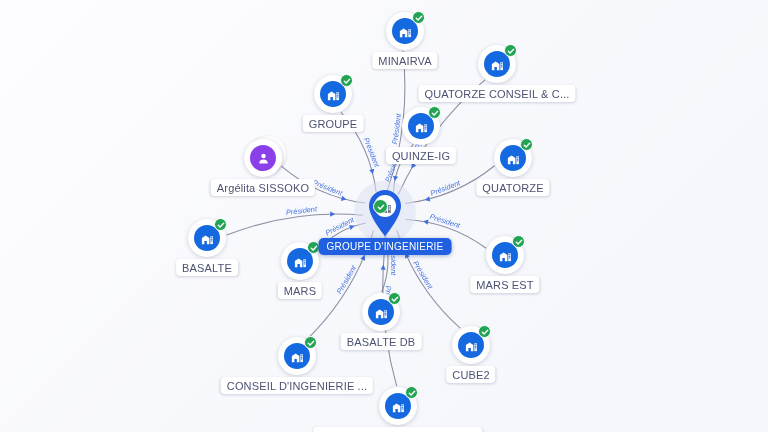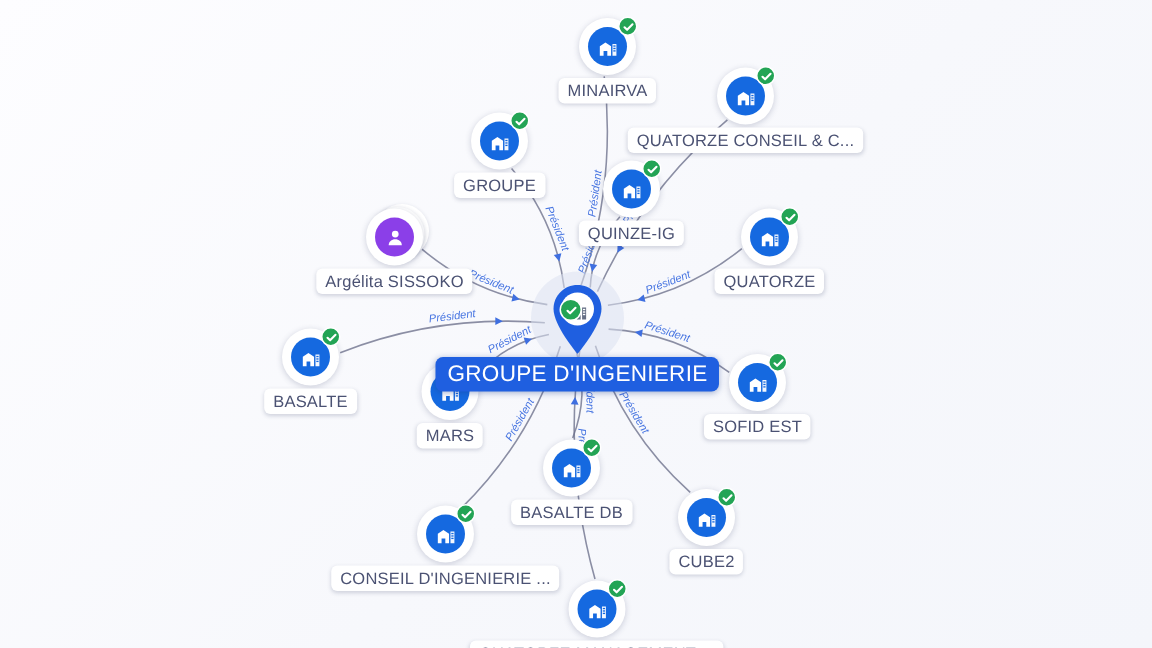--- a/index.html
+++ b/index.html
@@ -105,21 +105,21 @@
     background:#23a455;
   }
   .label-selected {
     position:absolute;
     left:50%;
     transform:translateX(-50%);
     top:26px;
     white-space:nowrap;
     background:#1f5fe0;
     color:#ffffff;
-    font-size:15px;
+    font-size:10px;
     letter-spacing:.2px;
     padding:3px 8px;
     border-radius:5px;
     box-shadow:0 1px 4px rgba(25,60,140,.38);
   }
 </style>
 </head>
 <body>
 
 <div id="graph-canvas">
@@ -302,21 +302,21 @@
               <rect x="17.4" y="12.6" width="2.4" height="1.4" fill="#1569e0"></rect>
               <rect x="17.4" y="15.2" width="2.4" height="1.4" fill="#1569e0"></rect>
             </svg>
           </div>
           <div class="check">
             <svg width="8" height="8" viewBox="0 0 24 24" aria-hidden="true">
               <path fill="none" stroke="#fff" stroke-width="4.2" stroke-linecap="round" stroke-linejoin="round" d="M4 12.5l5.2 5.2L20 6.5"></path>
             </svg>
           </div>
         </div>
-        <div class="node-label">SOFID EST</div>
+        <div class="node-label">MARS EST</div>
       </div>
       <div class="node" style="left: 300px; top: 261px;">
         <div class="node-visual">
           <div class="disc ">
             <svg width="15" height="15" viewBox="0 0 24 24" aria-hidden="true">
               <path fill="#fff" d="M3 21V11l6-4 6 4v10h-4v-5H7v5H3z"></path>
               <path fill="#fff" d="M16.5 21V8.5h4.2V21h-4.2z" opacity=".95"></path>
               <rect x="17.4" y="10" width="2.4" height="1.4" fill="#1569e0"></rect>
               <rect x="17.4" y="12.6" width="2.4" height="1.4" fill="#1569e0"></rect>
               <rect x="17.4" y="15.2" width="2.4" height="1.4" fill="#1569e0"></rect>

